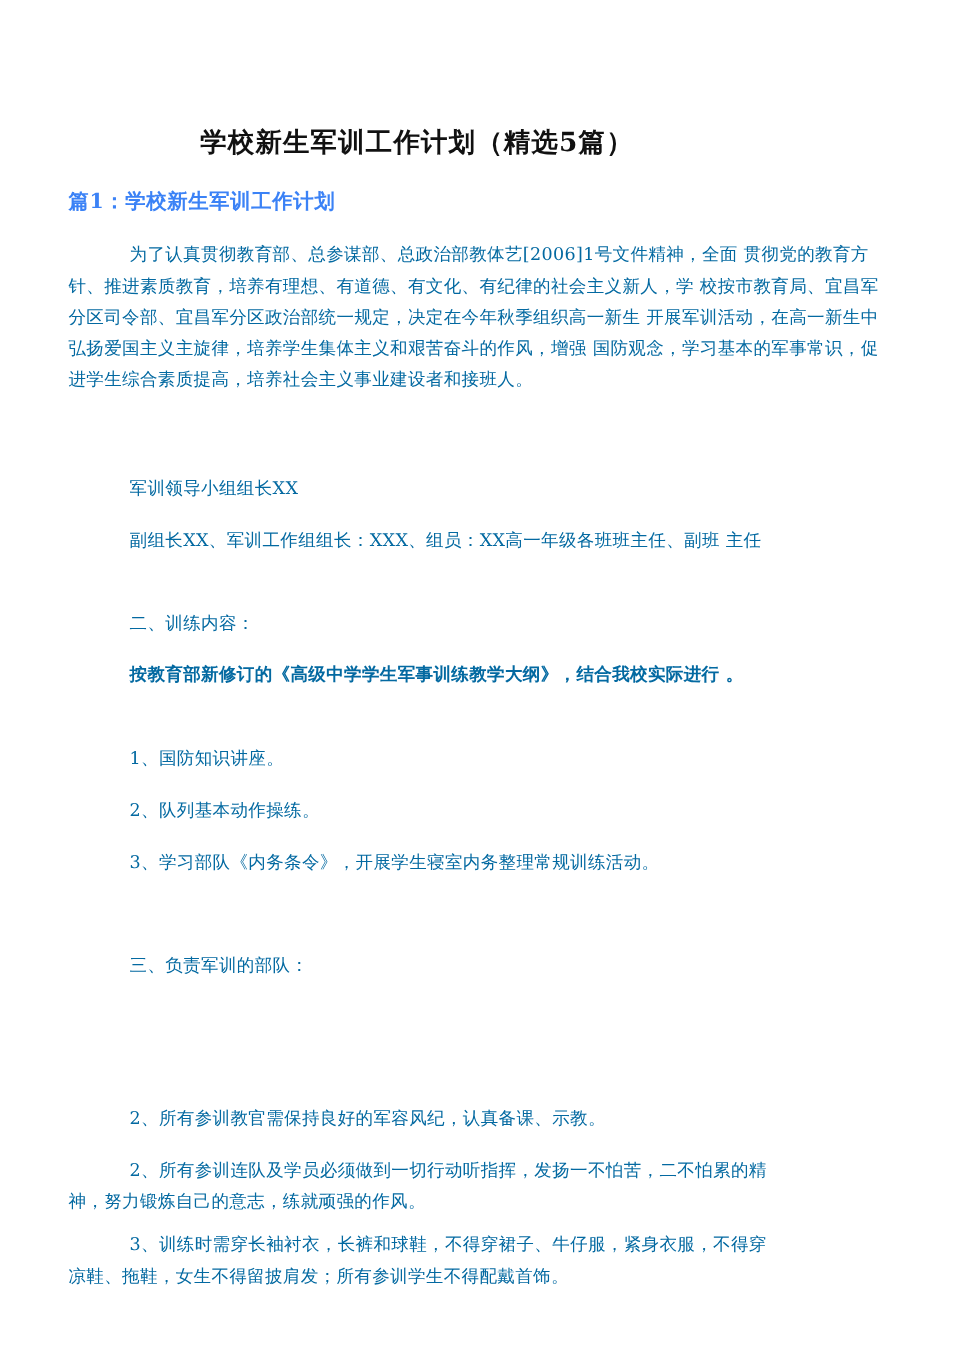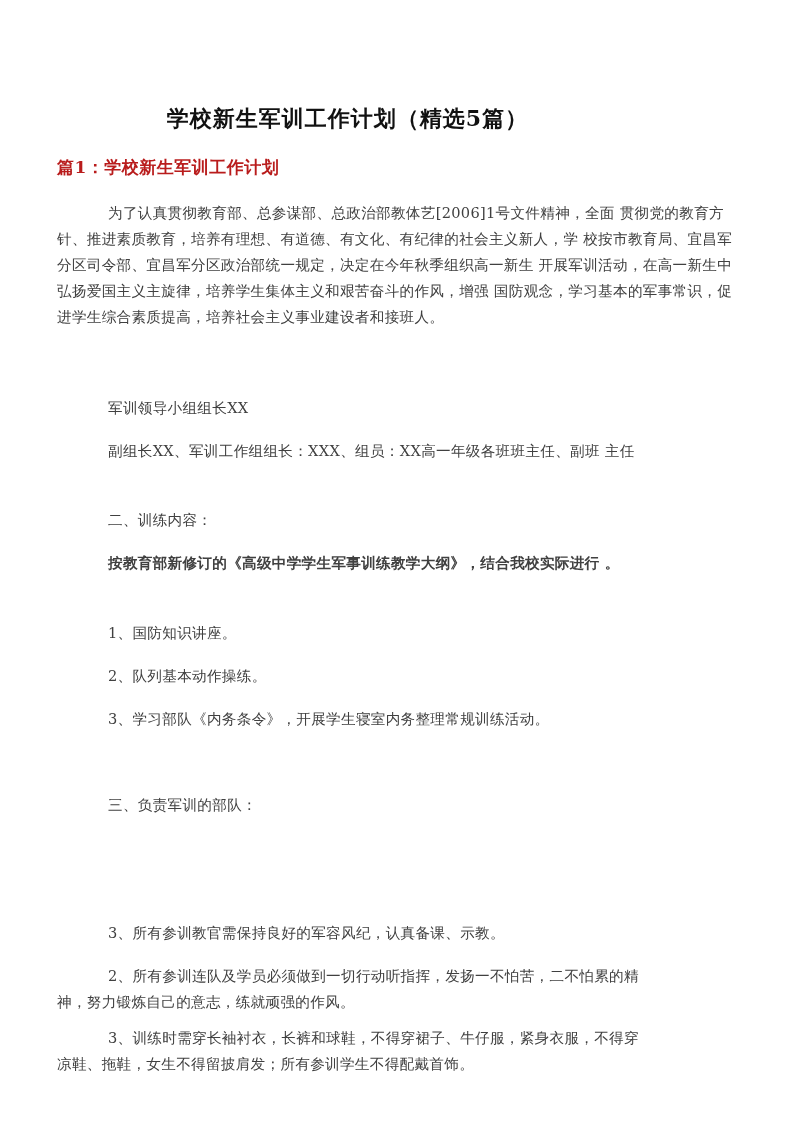--- a/index.html
+++ b/index.html
@@ -2,23 +2,23 @@
 <html><head>
 <meta charset="utf-8">
 <style>
   html, body { margin: 0; padding: 0; background: #ffffff; }
   body { width: 794px; height: 1123px; position: relative; overflow: hidden;
          font-family: "DejaVu Serif", "Liberation Serif", serif; color: #1a1a1a; }
   .page { position: absolute; left: 0; top: 0; width: 794px; height: 1123px; }
   .title { position: absolute; left: 0; width: 695px; top: 104px; text-align: center;
            font-size: 22px; font-weight: bold; letter-spacing: 1px; color: #111; }
   .section-heading { position: absolute; left: 57px; top: 156px; font-size: 17px;
-           font-weight: bold; color: #b91c1c; letter-spacing: 0.5px; }
+           font-weight: bold; color: #3b82f6; letter-spacing: 0.5px; }
   .para { position: absolute; left: 57px; width: 600px; font-size: 14.6px;
-          line-height: 26px; letter-spacing: 0.3px; color: #404040; }
+          line-height: 26px; letter-spacing: 0.3px; color: #0369a1; }
   .indent { text-indent: 51px; }
   .wide { width: 690px; }
 </style>
 </head>
 <body>
 
 <div class="page">
 
   <div class="title">学校新生军训工作计划（精选5篇）</div>
 
@@ -30,17 +30,17 @@
   <div class="para indent wide" style="top:438px; width:590px;">副组长XX、军训工作组组长：XXX、组员：XX高一年级各班班主任、副班 主任</div>
 
   <div class="para indent" style="top:507px;">二、训练内容：</div>
   <div class="para indent" style="top:550px; width:590px;font-weight:bold;">按教育部新修订的《高级中学学生军事训练教学大纲》，结合我校实际进行 。</div>
   <div class="para indent" style="top:620px;">1、国防知识讲座。</div>
   <div class="para indent" style="top:663px;">2、队列基本动作操练。</div>
   <div class="para indent wide" style="top:706px;">3、学习部队《内务条令》，开展学生寝室内务整理常规训练活动。</div>
 
   <div class="para indent" style="top:792px;">三、负责军训的部队：</div>
 
-  <div class="para indent wide" style="top:920px;">3、所有参训教官需保持良好的军容风纪，认真备课、示教。</div>
+  <div class="para indent wide" style="top:920px;">2、所有参训教官需保持良好的军容风纪，认真备课、示教。</div>
   <div class="para indent" style="top:963px; width:590px;">2、所有参训连队及学员必须做到一切行动听指挥，发扬一不怕苦，二不怕累的精神，努力锻炼自己的意志，练就顽强的作风。</div>
   <div class="para indent" style="top:1025px; width:590px;">3、训练时需穿长袖衬衣，长裤和球鞋，不得穿裙子、牛仔服，紧身衣服，不得穿凉鞋、拖鞋，女生不得留披肩发；所有参训学生不得配戴首饰。</div>
 
 </div>
 
 </body></html>

